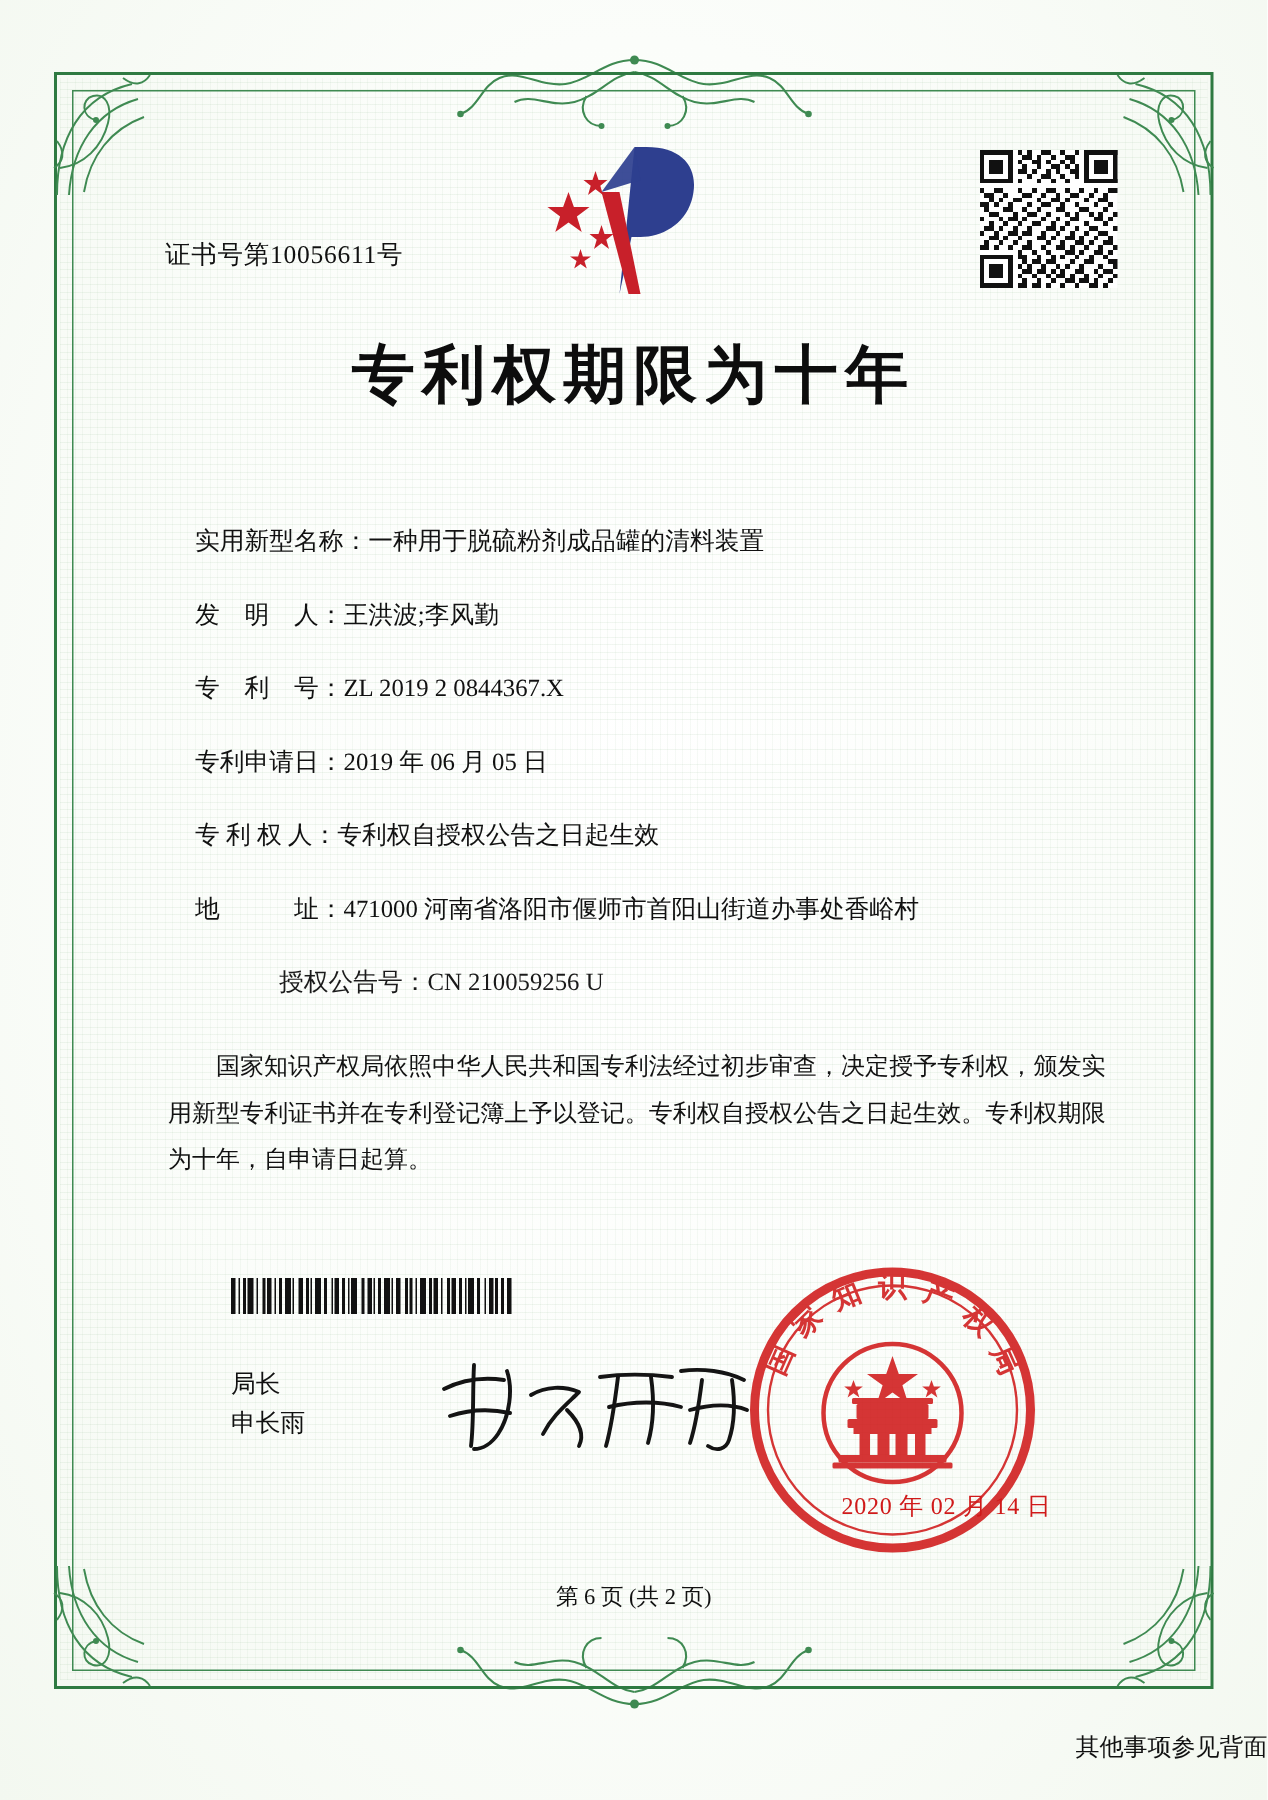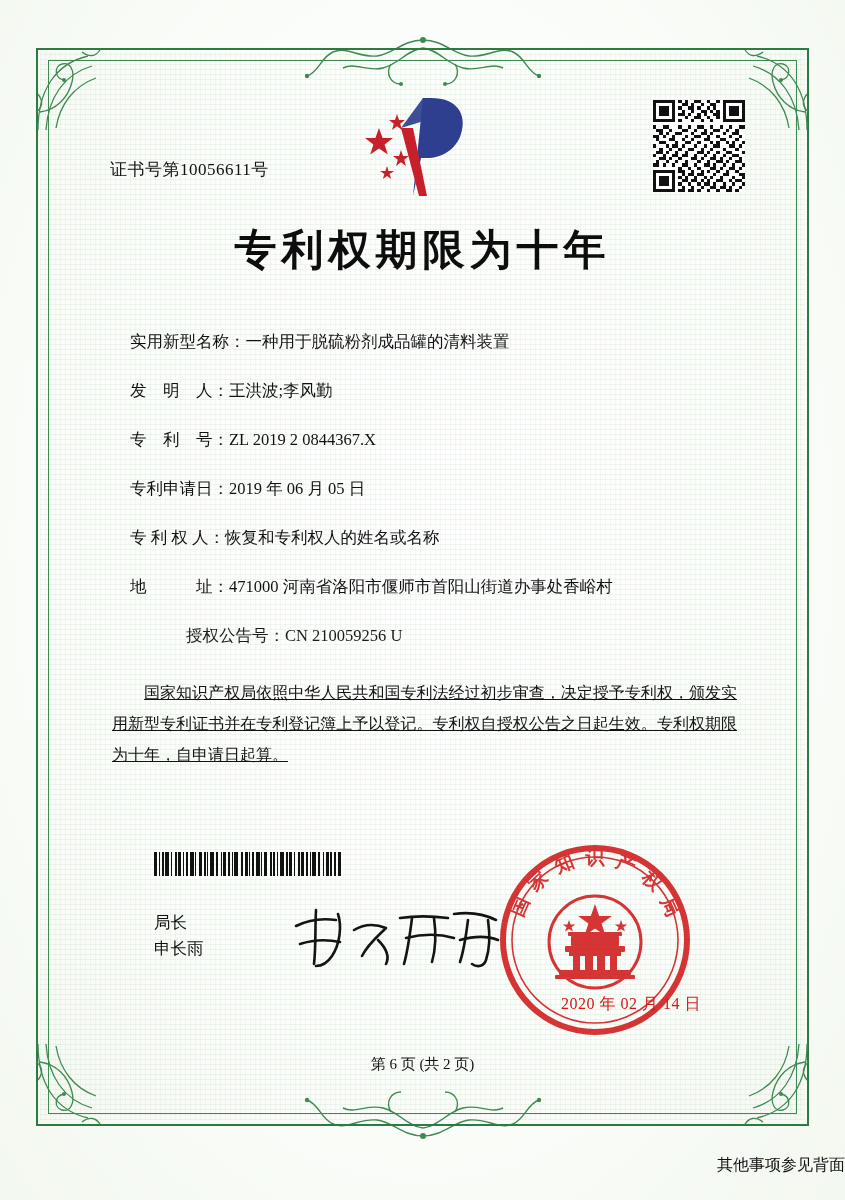--- a/index.html
+++ b/index.html
@@ -99,21 +99,21 @@
     text-align: center;
     font-size: 42px;
     font-weight: bold;
     letter-spacing: 5px;
     margin-top: 16px;
     color: #0d0d0d;
     font-family: "Liberation Serif", "DejaVu Serif", serif;
   }
 
   .fields {
-    margin-top: 52px;
+    margin-top: 71px;
     padding-left: 48px;
     padding-right: 20px;
   }
   .field {
     display: flex;
     align-items: baseline;
     font-size: 16.5px;
     margin-bottom: 26px;
     line-height: 1.4;
   }
@@ -138,21 +138,20 @@
     padding-left: 30px;
     padding-right: 26px;
     font-size: 16px;
     line-height: 1.95;
     text-align: justify;
     color: #121212;
   }
   .paragraphs p {
     margin: 0 0 2px 0;
     text-indent: 2em;
-    text-decoration: underline;
   }
 
   .footer-area {
     position: absolute;
     left: 34px; right: 34px; bottom: 52px;
     height: 210px;
   }
   .barcode {
     position: absolute;
     left: 72px; top: 0px;
@@ -547,21 +546,21 @@
       <div class="field">
         <span class="lbl">专　利　号：</span>
         <span class="val">ZL 2019 2 0844367.X</span>
       </div>
       <div class="field">
         <span class="lbl">专利申请日：</span>
         <span class="val">2019 年 06 月 05 日</span>
       </div>
       <div class="field">
         <span class="lbl">专 利 权 人：</span>
-        <span class="val">恢复和专利权人的姓名或名称</span>
+        <span class="val">专利权自授权公告之日起生效</span>
       </div>
       <div class="field">
         <span class="lbl">地　　　址：</span>
         <span class="val">471000 河南省洛阳市偃师市首阳山街道办事处香峪村</span>
       </div>
 
       <div class="field-pair">
         <span class="seg2">
           <span class="lbl">授权公告号：</span><span class="val">CN 210059256 U</span>
         </span>

